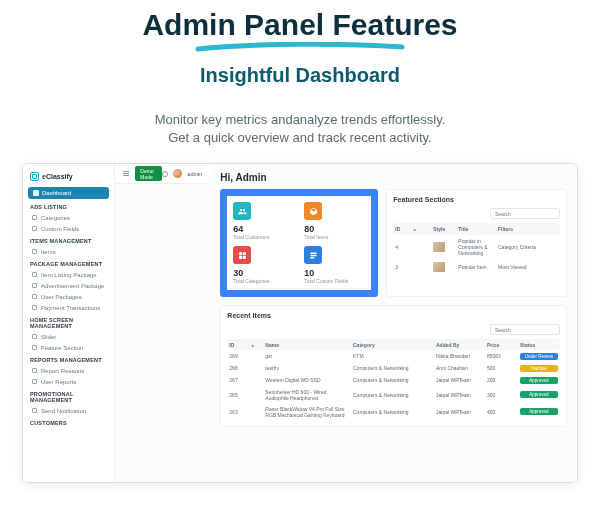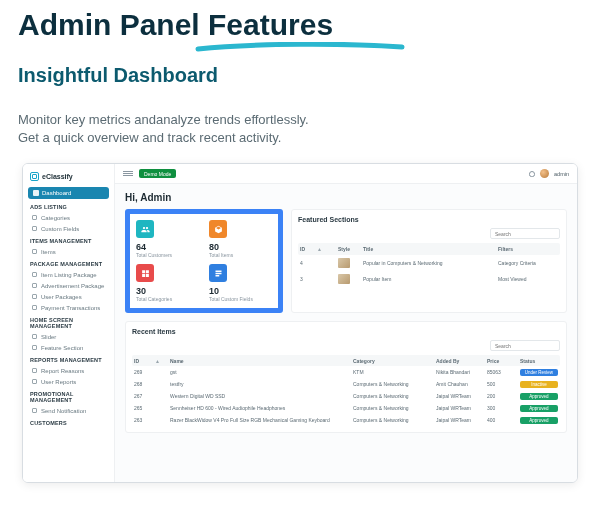--- a/index.html
+++ b/index.html
@@ -1,47 +1,47 @@
 <!DOCTYPE html>
 <html><head>
 <meta charset="utf-8">
 <style>
 *{box-sizing:border-box;margin:0;padding:0;font-family:-apple-system,BlinkMacSystemFont,"Segoe UI",Arial,sans-serif}
 body{background:#fff;width:600px;height:524px;overflow:hidden}
-.hero{padding:8px 18px 6px}
+.hero{text-align:center;padding:8px 7px 6px}
 .hero h1{font-size:30px;font-weight:800;color:#0c2f3e;display:inline-block;position:relative}
 .underline{width:210px;height:10px;margin:0 auto 12px}
 .underline svg{display:block}
 .hero h2{font-size:20px;color:#0c5a6e;font-weight:700;margin-bottom:24px}
 .hero p{font-size:13px;color:#5b6b73;line-height:1.4}
 .frame{margin:10px 22px 0;border:1px solid #d8dde2;border-radius:6px;box-shadow:0 2px 10px rgba(0,0,0,0.08);overflow:hidden;height:320px}
 .app{display:flex;height:100%;font-size:6px;background:#fbfcfd}
 .sidebar{width:92px;background:#fff;border-right:1px solid #eef0f2;padding:6px 5px}
 .logo{display:flex;align-items:center;gap:3px;padding:2px 2px 6px}
 .logo-mark{width:9px;height:9px;border:1.5px solid #18a4c9;border-radius:2px;position:relative}
 .logo-mark::after{content:"";position:absolute;inset:1px;border:1px solid #18a4c9;border-radius:1px}
 .logo-text{font-size:7px;font-weight:700;color:#1a2b33}
 .nav-primary{background:#1a86b0;color:#fff;border-radius:3px;padding:3px 5px;display:flex;align-items:center;gap:3px;margin-bottom:5px}
 .nav-primary .ic{width:6px;height:6px;background:#fff;opacity:.9;border-radius:1px}
 .nav-sec{font-size:5.5px;color:#2b3b44;font-weight:700;text-transform:uppercase;letter-spacing:.2px;margin:4px 2px 2px}
 .nav-item{display:flex;align-items:center;gap:4px;padding:2.5px 4px;color:#6a7a82;border-radius:2px}
 .nav-item .ic{width:5px;height:5px;border:1px solid #9aa6ad;border-radius:1px;flex-shrink:0}
-.main{flex:1;display:flex;flex-direction:column}
+.main{flex:1;display:flex;flex-direction:row}
 .topbar{height:20px;background:#fff;border-bottom:1px solid #eef0f2;display:flex;align-items:center;justify-content:space-between;padding:0 8px}
 .burger{width:10px;display:flex;flex-direction:column;gap:1px}
 .burger span{height:1px;background:#8a96a0}
 .chip{background:#0f8f3f;color:#fff;font-size:5px;padding:1.5px 5px;border-radius:2px;margin-left:6px}
 .tb-right{display:flex;align-items:center;gap:5px}
 .bell{width:6px;height:6px;border:1px solid #8a96a0;border-radius:50% 50% 40% 40%}
 .avatar{width:9px;height:9px;border-radius:50%;background:radial-gradient(circle at 35% 35%,#f3c08a,#b87a3a)}
 .who{font-size:5.5px;color:#4a5a63}
 .content{padding:8px 10px;overflow:hidden}
 .hi{font-size:10px;font-weight:800;color:#1d2a32;margin-bottom:6px}
 .row{display:flex;gap:8px}
-.stats{width:158px;background:#fff;border:5px solid #3b82f6;border-radius:3px;padding:6px}
+.stats{width:158px;background:#fff;border:7px solid #3b82f6;border-radius:3px;padding:6px}
 .stat-grid{display:grid;grid-template-columns:1fr 1fr;gap:6px 10px}
 .stat .ic{width:18px;height:18px;border-radius:3px;display:flex;align-items:center;justify-content:center;margin-bottom:4px}
 .stat .ic svg{width:9px;height:9px;fill:#fff}
 .ic-teal{background:#1fb6c1}
 .ic-orange{background:#f0872a}
 .ic-red{background:#e84b4b}
 .ic-blue{background:#2f7fe0}
 .stat-n{font-size:9px;font-weight:800;color:#1d2a32}
 .stat-l{font-size:5px;color:#8a96a0}
 .featured{flex:1;background:#fff;border:1px solid #eef0f2;border-radius:3px;padding:6px}

